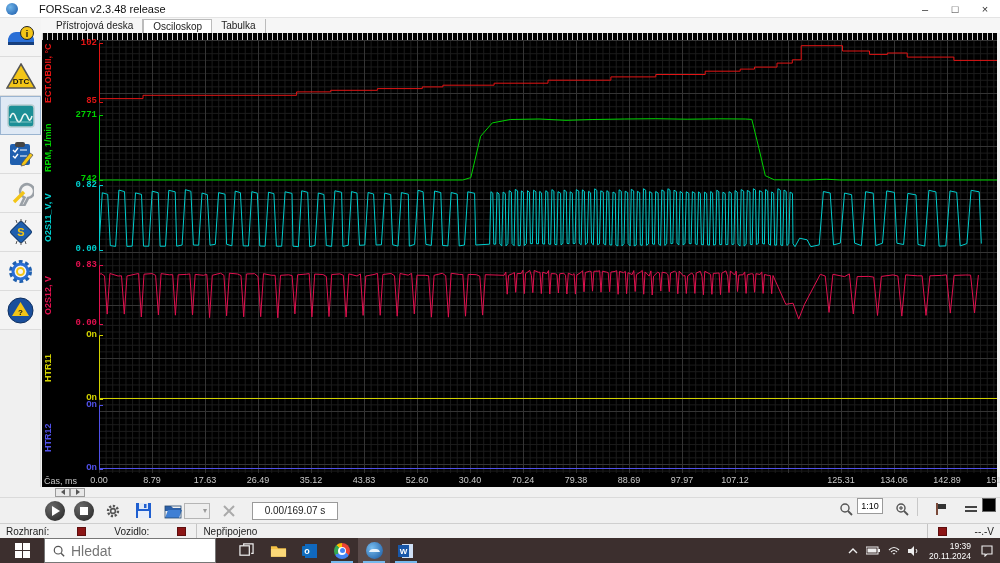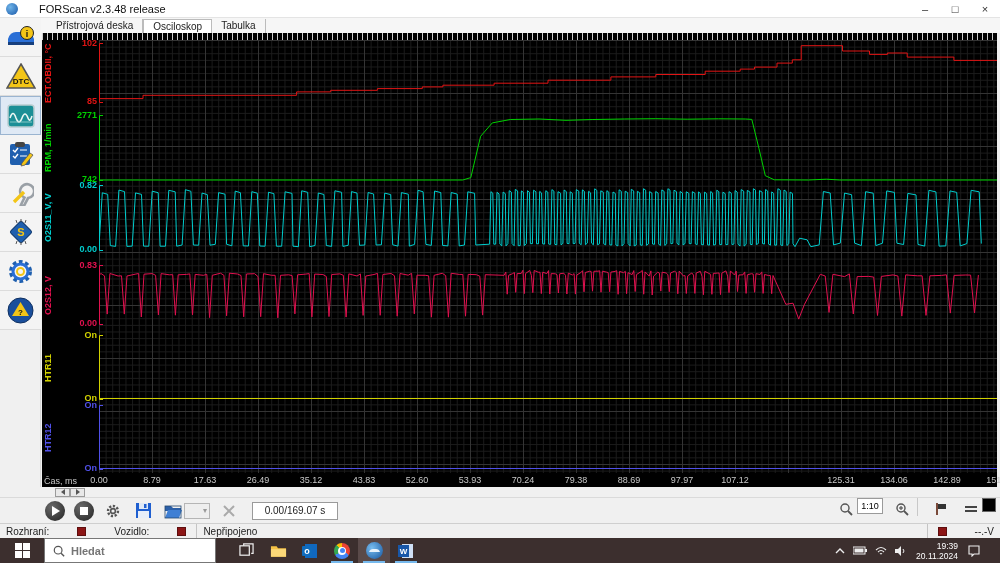--- a/index.html
+++ b/index.html
@@ -29,21 +29,21 @@
     background:repeating-linear-gradient(90deg,#cfcfcf 0 1px,#000 1px 5px); }
   #gridarea { position:absolute; left:57px; top:7px; width:898px; height:433px; background-color:#000;
     background-image:
       linear-gradient(#343434 1px, transparent 1px),
       linear-gradient(90deg,#343434 1px, transparent 1px),
       linear-gradient(#1c1c1c 1px, transparent 1px),
       linear-gradient(90deg,#1c1c1c 1px, transparent 1px);
     background-size:53px 53px,53px 53px,6.625px 6.625px,6.625px 6.625px; }
   .ch-name { position:absolute; left:1px; width:14px; font-size:9px; font-weight:bold;
     writing-mode:vertical-rl; transform:rotate(180deg); text-align:center; letter-spacing:0; }
-  .ch-max,.ch-min { position:absolute; left:14px; width:41px; text-align:right; font-size:9px; font-weight:bold; }
+  .ch-max,.ch-min { position:absolute; left:14px; width:41px; text-align:right; font-size:9px; font-weight:bold;font-family:Liberation Mono, monospace; }
   .trace-svg { position:absolute; }
   #xlabels { position:absolute; left:57px; bottom:0px; width:898px; height:12px; }
   .xtick { position:absolute; width:36px; text-align:center; font-size:9px; color:#c8c8c8; top:0; }
   #time-axis-label { position:absolute; left:2px; bottom:1px; font-size:9px; color:#c8c8c8; }
 
   
   #scrollstrip { position:absolute; left:0; top:487px; width:1000px; height:10px; background:#f0f0f0; display:flex; align-items:center; }
   .scroll-btn { width:15px; height:9px; margin-left:0; border:1px solid #9a9a9a; background:#e8e8e8; display:flex; align-items:center; justify-content:center; }
   .tri-l { width:0;height:0;border-top:3px solid transparent;border-bottom:3px solid transparent;border-right:4px solid #555; }
   .tri-r { width:0;height:0;border-top:3px solid transparent;border-bottom:3px solid transparent;border-left:4px solid #555; }
@@ -64,25 +64,25 @@
   #statusbar { position:absolute; left:0; top:523px; width:1000px; height:15px; background:#f0f0f0; border-top:1px solid #cfcfcf; display:flex; font-size:10px; color:#222; }
   .status-sec { border-right:1px solid #c4c4c4; display:flex; align-items:center; padding:0 6px; height:15px;gap:24px; }
   .led { width:9px; height:9px; background:#8c1515; border:1px solid #5e0e0e; margin:0 4px; }
 
   
   #taskbar { position:absolute; left:0; top:538px; width:1000px; height:25px; background:#3c2f2e; display:flex; align-items:center; }
   #start-btn { width:44px; height:25px; display:flex; align-items:center; justify-content:center; }
   .win-logo { display:grid; grid-template-columns:7px 7px; grid-template-rows:7px 7px; gap:1px; }
   .win-logo div { background:#fff; }
   #search-box { width:172px; height:25px; background:#fff; border:1px solid #777; display:flex; align-items:center; padding-left:8px; }
-  #search-box input { border:none; outline:none; font-size:11px; width:120px; color:#333; background:transparent;font-weight:bold; }
+  #search-box input { border:none; outline:none; font-size:14px; width:120px; color:#333; background:transparent; }
   .tb-app { width:32px; height:25px; display:flex; align-items:center; justify-content:center; position:relative; }
   .tb-app.active { background:#5a4a49; }
   .tb-underline { position:absolute; bottom:0; left:5px; right:5px; height:2px; background:#76b9ed; }
-  #tray { position:absolute; right:16px; top:0; height:25px; display:flex; align-items:center; }
+  #tray { position:absolute; right:3px; top:0; height:25px; display:flex; align-items:center; }
   #clock { text-align:right; color:#fff; font-size:8.5px; line-height:10px; margin:0 6px; }
   .tray-ico { margin:0 4px; display:flex; align-items:center; }
 </style>
 </head>
 <body>
 
 <div id="app">
 
   <div id="titlebar">
     <div id="title-icon"></div>
@@ -173,21 +173,21 @@
     <div id="ruler"></div>
     <div id="gridarea"></div>
     <div id="xlabels">
         <div class="xtick" style="left: -18px;">0.00</div>
         <div class="xtick" style="left: 35px;">8.79</div>
         <div class="xtick" style="left: 88px;">17.63</div>
         <div class="xtick" style="left: 141px;">26.49</div>
         <div class="xtick" style="left: 194px;">35.12</div>
         <div class="xtick" style="left: 247px;">43.83</div>
         <div class="xtick" style="left: 300px;">52.60</div>
-        <div class="xtick" style="left: 353px;">53.93</div>
+        <div class="xtick" style="left: 353px;">30.40</div>
         <div class="xtick" style="left: 406px;">70.24</div>
         <div class="xtick" style="left: 459px;">79.38</div>
         <div class="xtick" style="left: 512px;">88.69</div>
         <div class="xtick" style="left: 565px;">97.97</div>
         <div class="xtick" style="left: 618px;">107.12</div>
         <div class="xtick" style="left: 671px; margin-top: 42px;">116.21</div>
         <div class="xtick" style="left: 724px;">125.31</div>
         <div class="xtick" style="left: 777px;">134.06</div>
         <div class="xtick" style="left: 830px;">142.89</div>
         <div class="xtick" style="left: 883px;">151.74</div>

